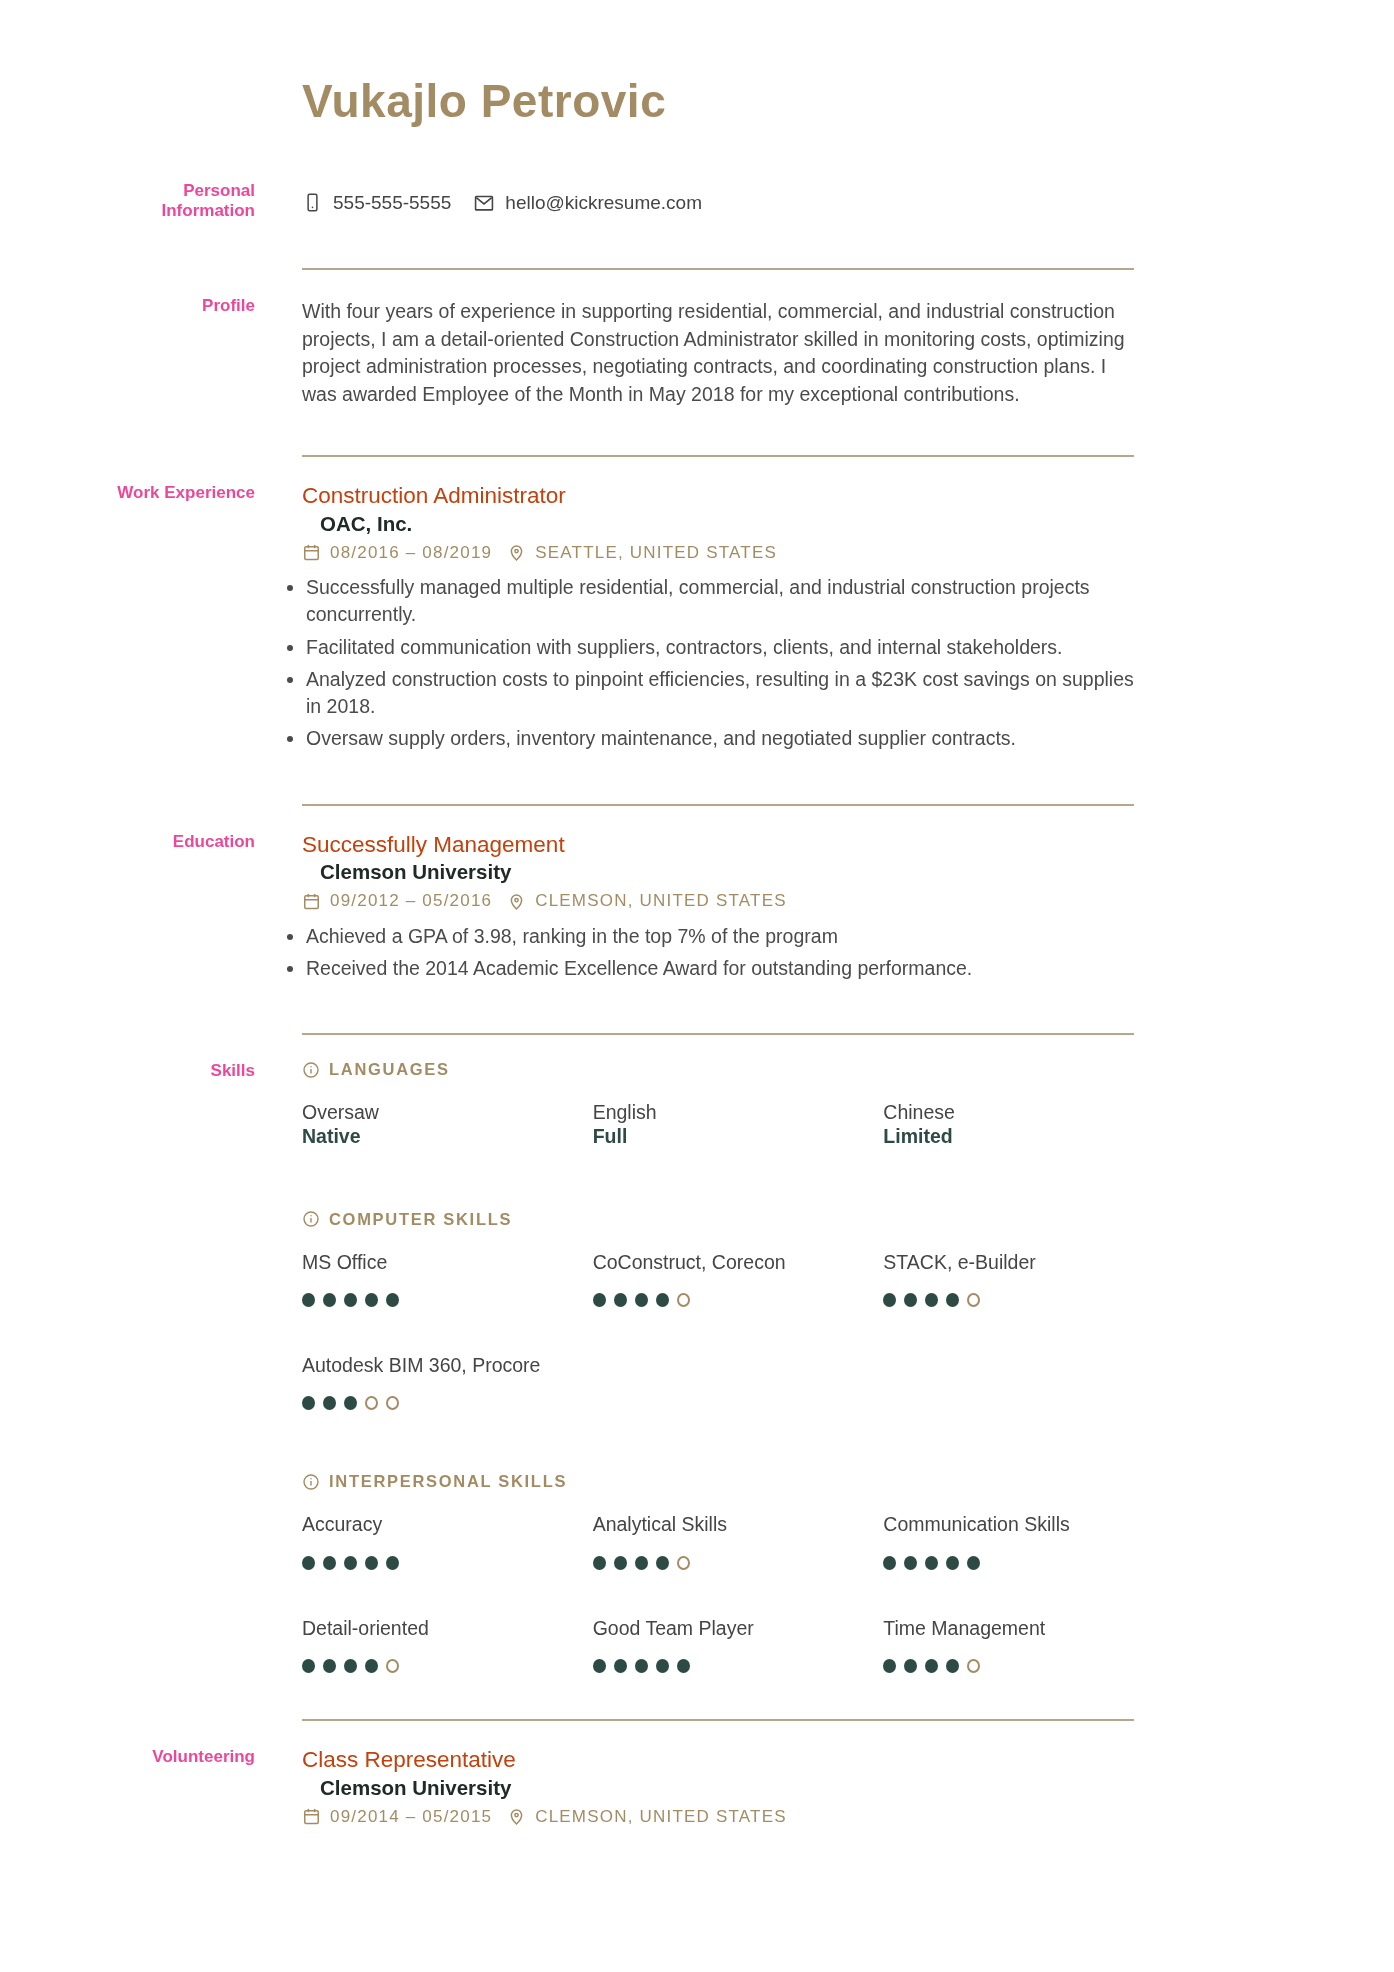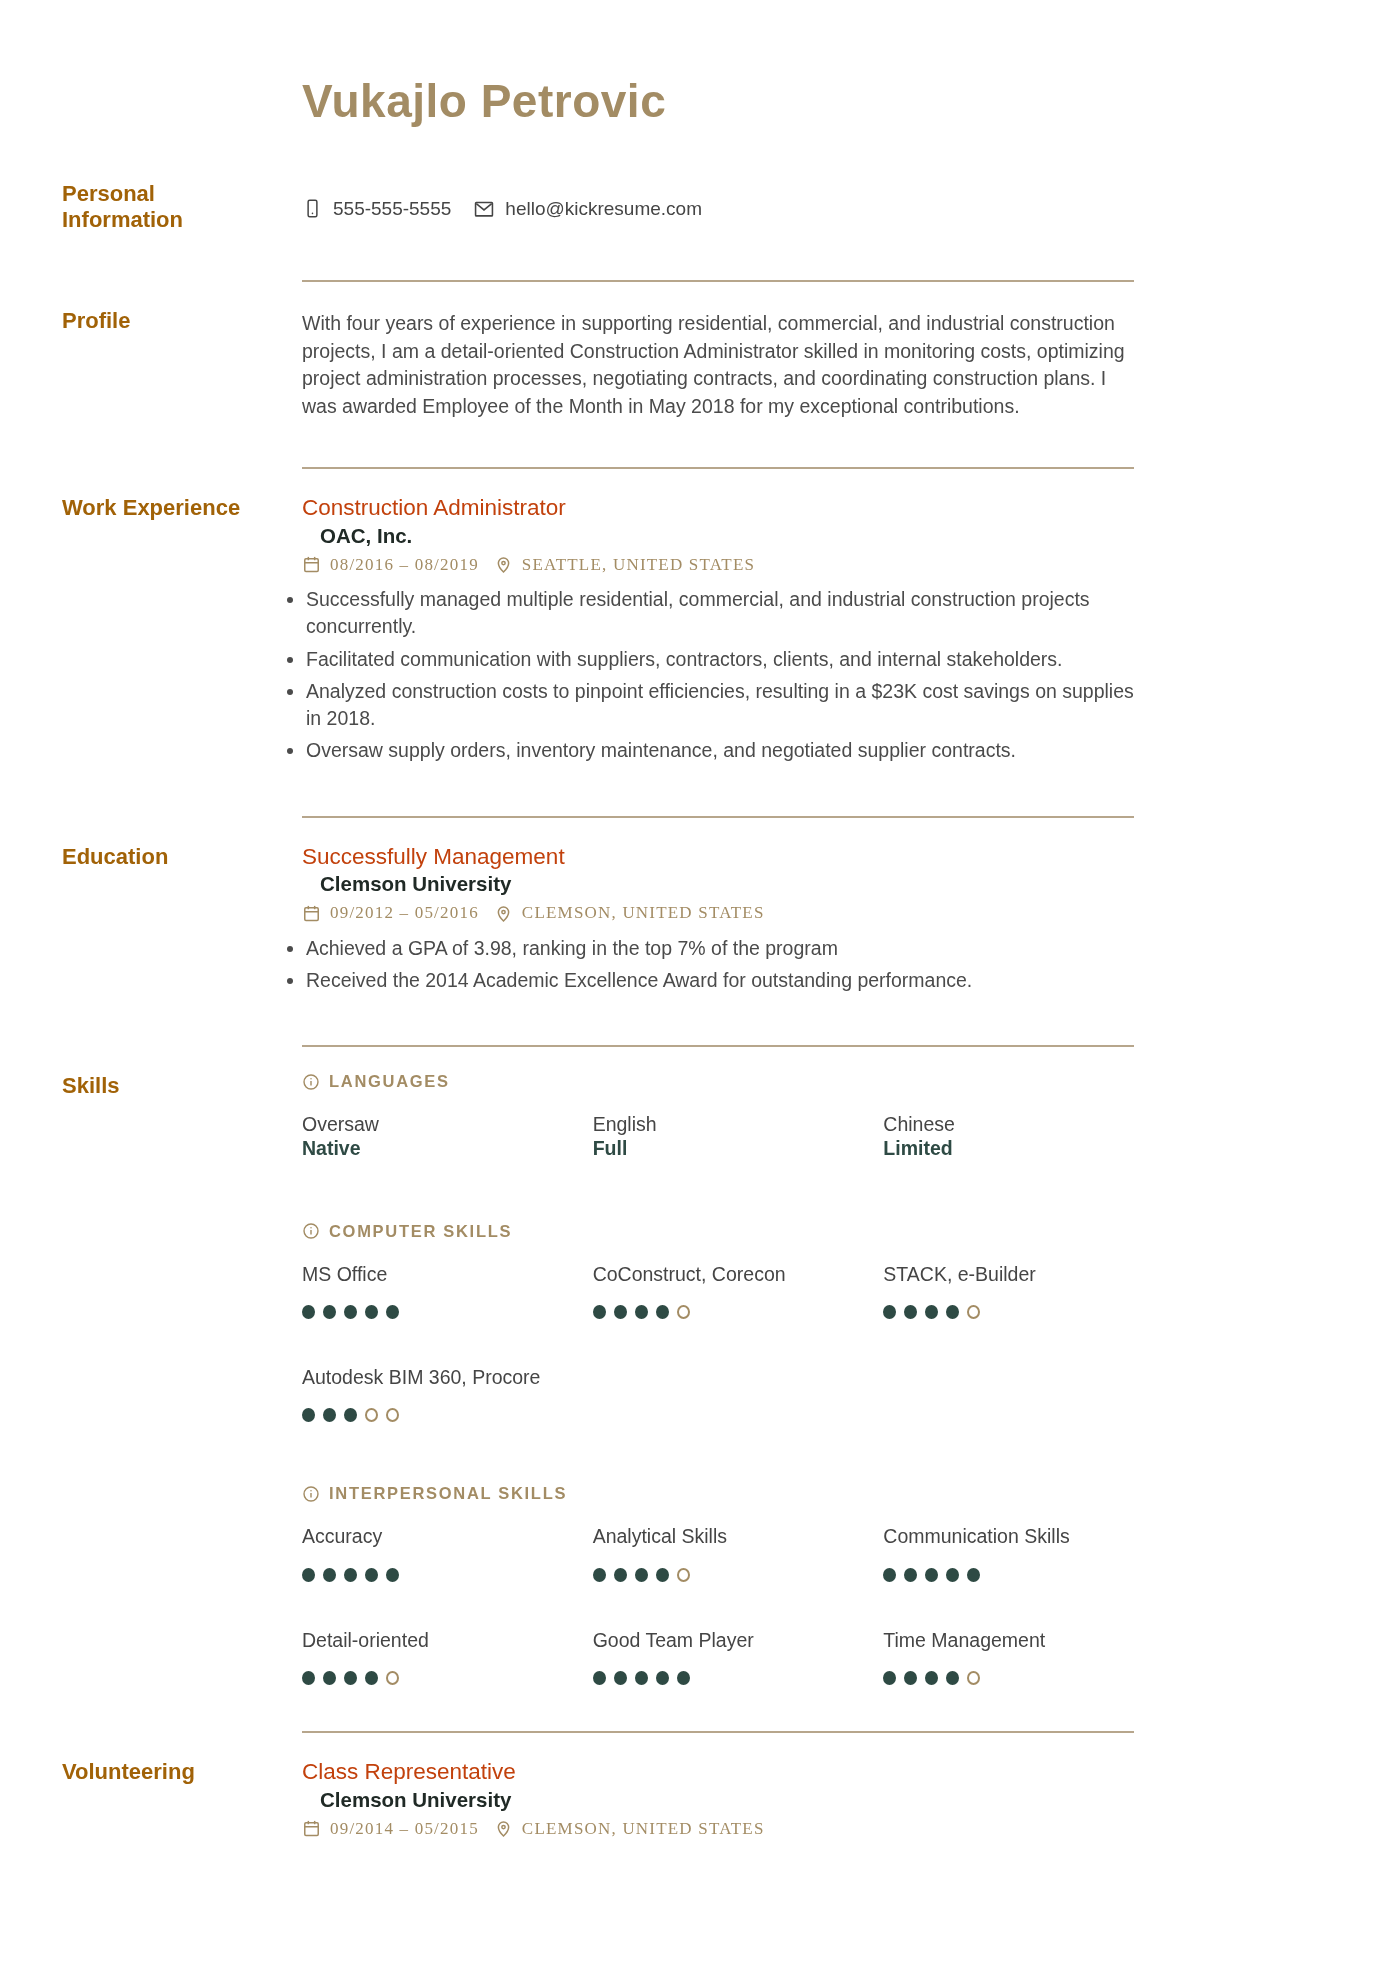--- a/index.html
+++ b/index.html
@@ -23,24 +23,24 @@
   }
   .resume-name {
     margin: 0 0 0 240px;
     font-size: 46px;
     font-weight: bold;
     letter-spacing: 0.5px;
     color: #A38C64;
     line-height: 1.15;
   }
   .section-label {
-    text-align: left;
-    font-size: 22px;
+    text-align: right;
+    font-size: 17px;
     font-weight: bold;
-    color: #a16207;
+    color: #ec4899;
     line-height: 1.2;
     padding-top: 1px;
   }
   .divider {
     border: 0;
     border-top: 2px solid #B7A68C;
     margin: 46px 0 25px 240px;
   }
   
   .contact-row { margin-top: 52px; }
@@ -79,21 +79,21 @@
   }
   .entry-meta {
     display: flex;
     align-items: center;
     gap: 9px;
     color: #A38C64;
     font-size: 17px;
     letter-spacing: 1.2px;
     line-height: 1.2;
   }
-  .entry-meta .meta-text { white-space: nowrap; font-family: Liberation Serif, serif; }
+  .entry-meta .meta-text { white-space: nowrap; }
   .entry-meta .loc-icon { margin-left: 6px; }
   ul.bullets {
     margin: 11px 0 0 0;
     padding-left: 4px;
     list-style-position: outside;
   }
   ul.bullets li {
     font-size: 19.5px;
     line-height: 1.4;
     color: #4B4B4B;

